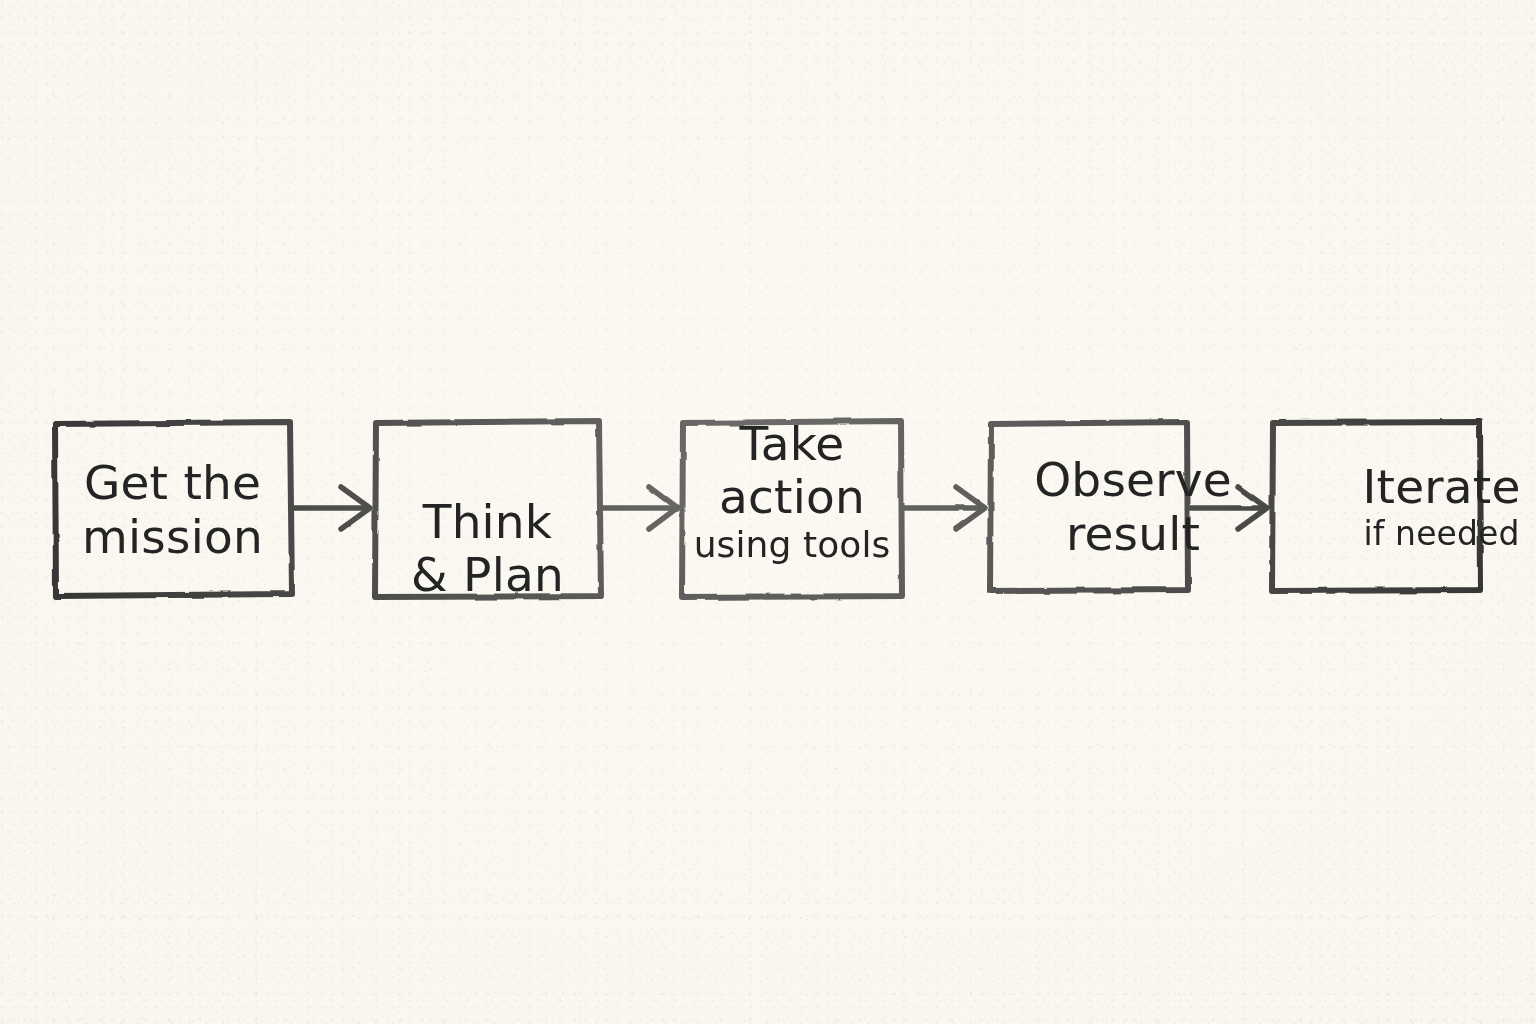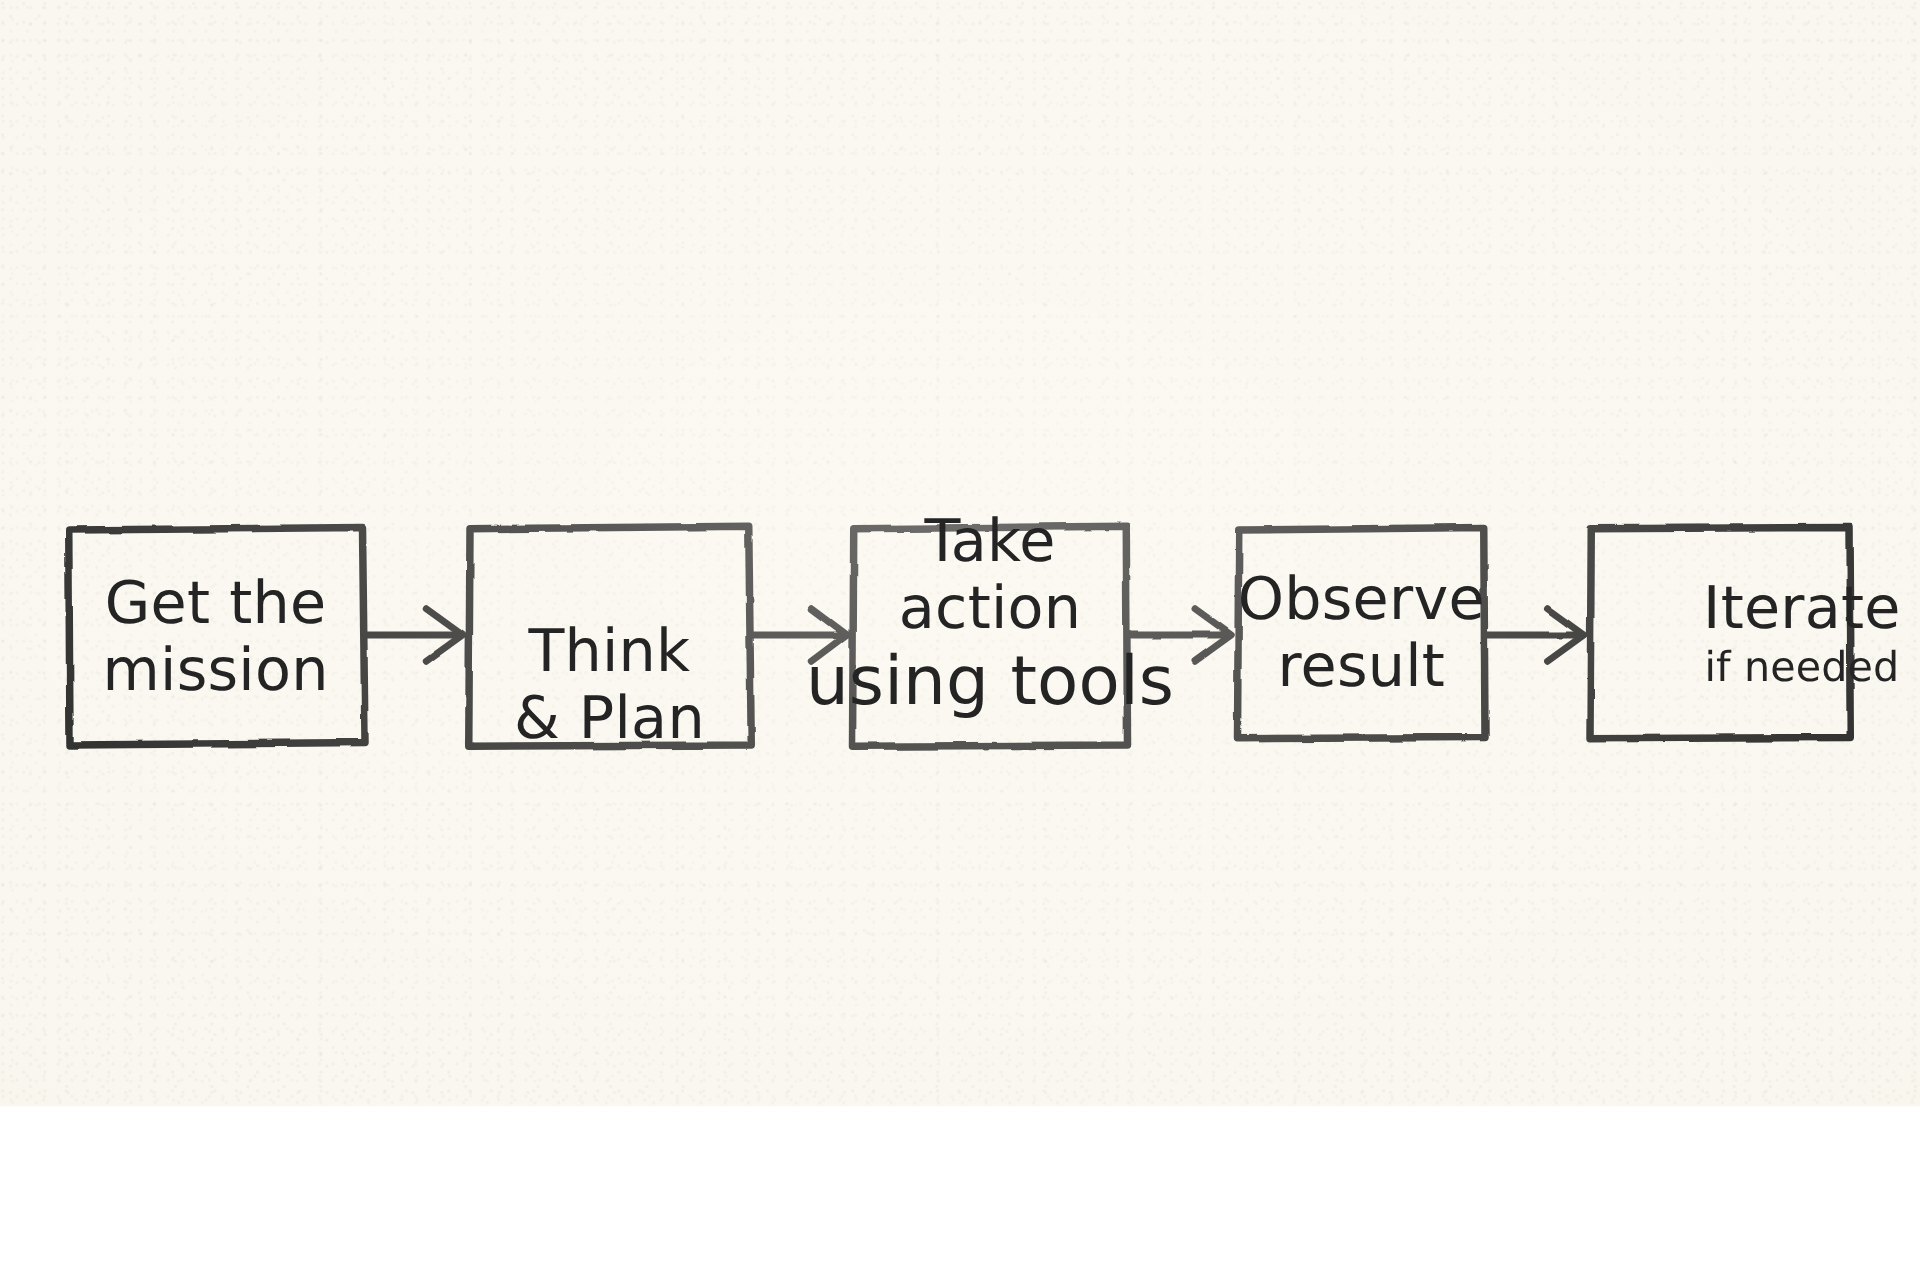--- a/index.html
+++ b/index.html
@@ -10,21 +10,21 @@
   body {
     width: 1536px;
     height: 1024px;
     overflow: hidden;
     font-family: "DejaVu Sans", sans-serif;
   }
 
   #canvas {
     position: relative;
     width: 1536px;
-    height: 885px;
+    height: 1024px;
     background-color: #f9f7ef;
     overflow: hidden;
   }
 
   
   #paper-texture {
     position: absolute;
     inset: 0;
     pointer-events: none;
     opacity: 0.55;
@@ -70,21 +70,21 @@
   }
   .line-sub {
     font-family: "DejaVu Sans", sans-serif;
     font-size: 33px;
     line-height: 1.12;
     letter-spacing: 0.1px;
     white-space: nowrap;
     margin-top: 2px;
   }
   .line-sub-mid {
-    font-size: 54px;
+    font-size: 36px;
   }
 </style>
 </head>
 <body>
 
 <div id="canvas">
 
   <div id="paper-texture"></div>
 
   <svg id="diagram-svg" width="1536" height="1024" viewBox="0 0 1536 1024" aria-hidden="true">
@@ -147,21 +147,21 @@
     <div class="line-main">Think</div>
     <div class="line-main">&amp; Plan</div>
   </div>
 
   <div class="node-label" style="left:680px; top:402px; width:224px; height:178px;">
     <div class="line-main">Take</div>
     <div class="line-main">action</div>
     <div class="line-sub line-sub-mid">using tools</div>
   </div>
 
-  <div class="node-label" style="left:988px; top:421px; width:202px; height:171px;">
+  <div class="node-label" style="left:988px; top:421px; width:202px; height:171px;padding-left:44px;">
     <div class="line-main">Observe</div>
     <div class="line-main">result</div>
   </div>
 
   <div class="node-label" style="left:1335px; top:421px; width:213px; height:171px;">
     <div class="line-main">Iterate</div>
     <div class="line-sub">if needed</div>
   </div>
 
 </div>

